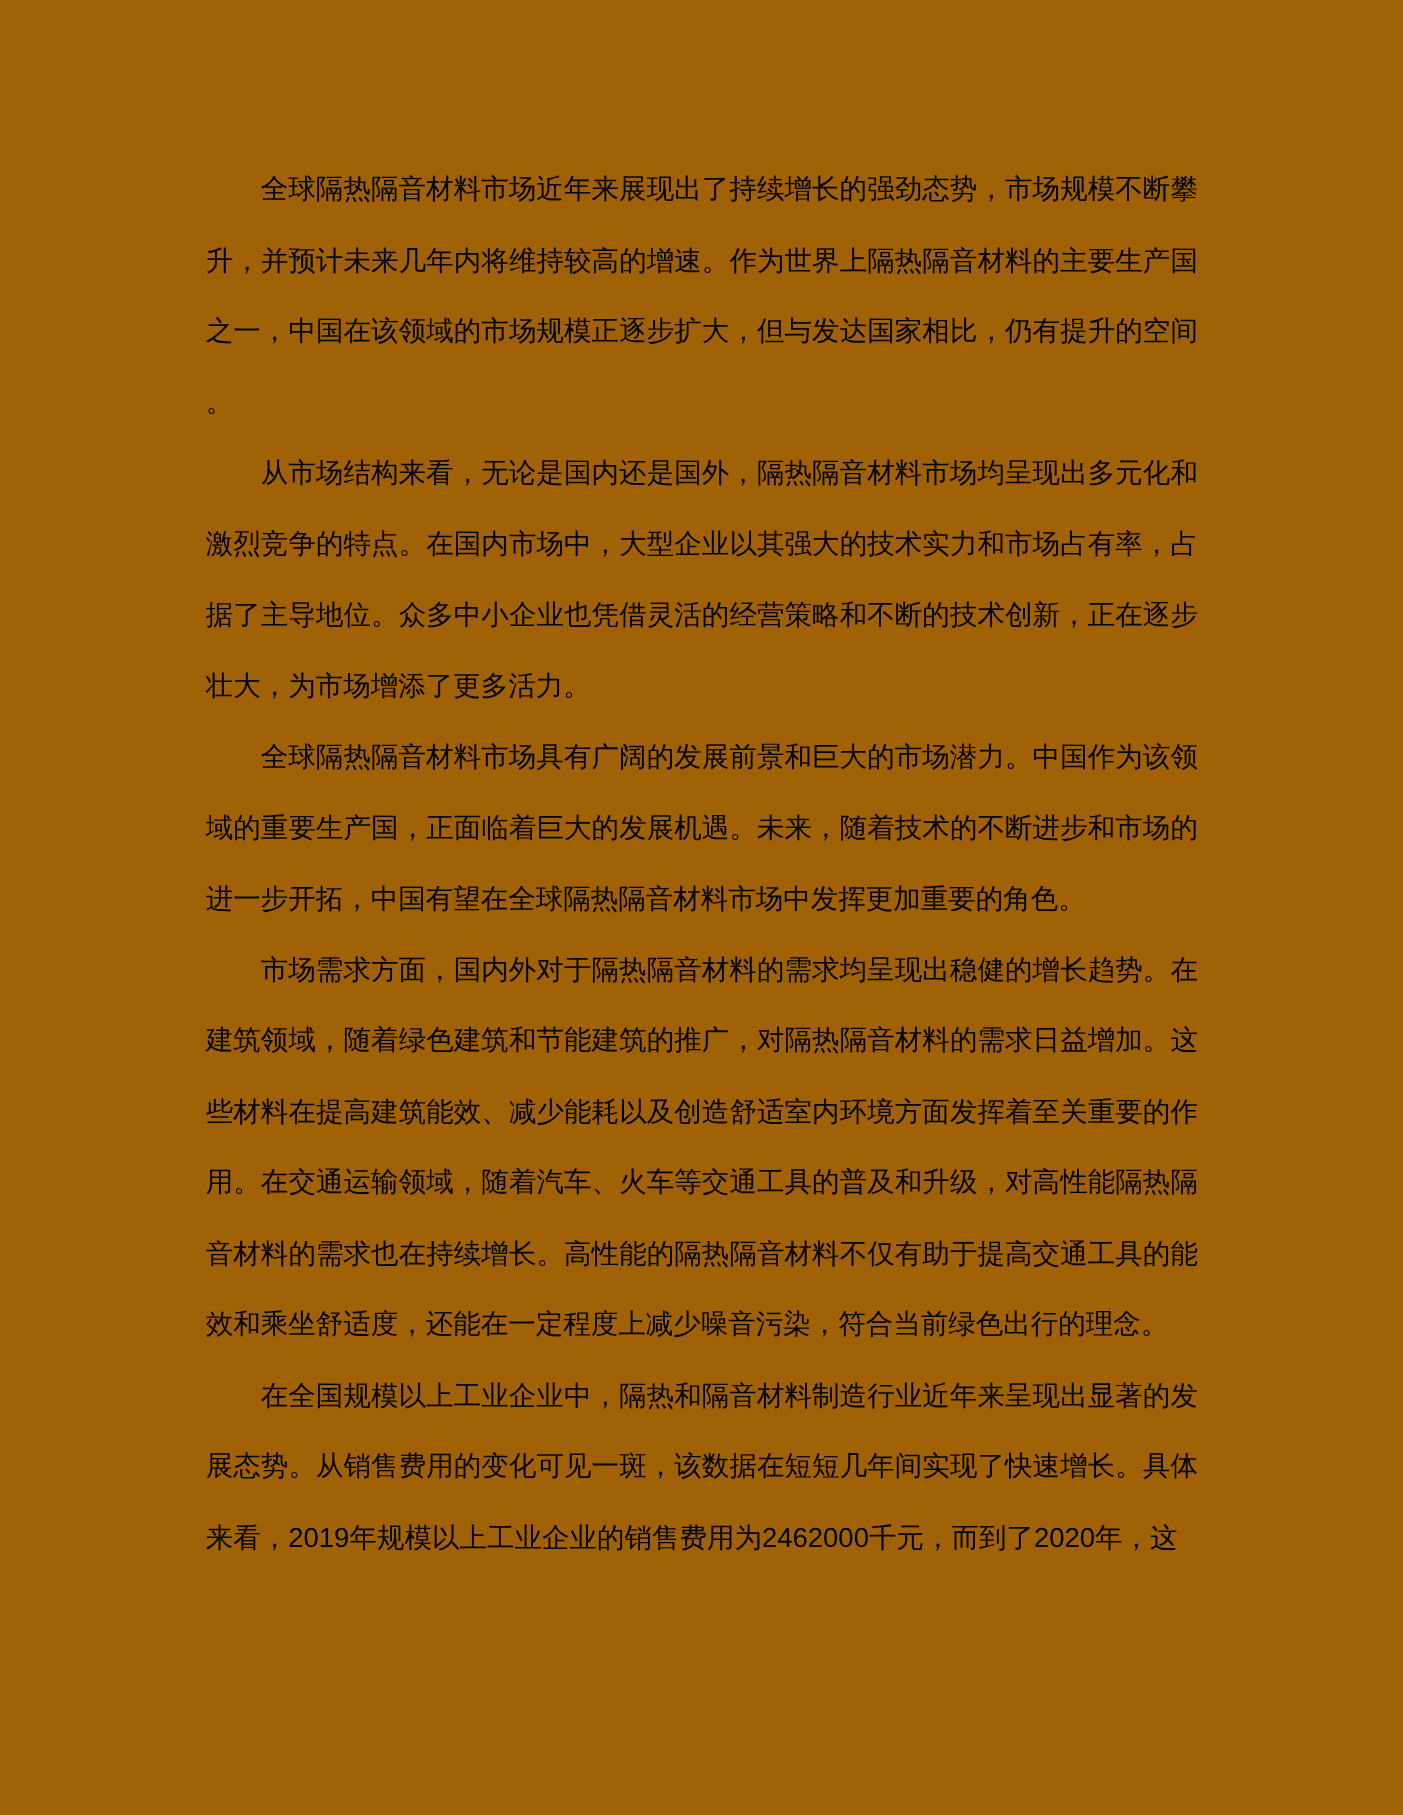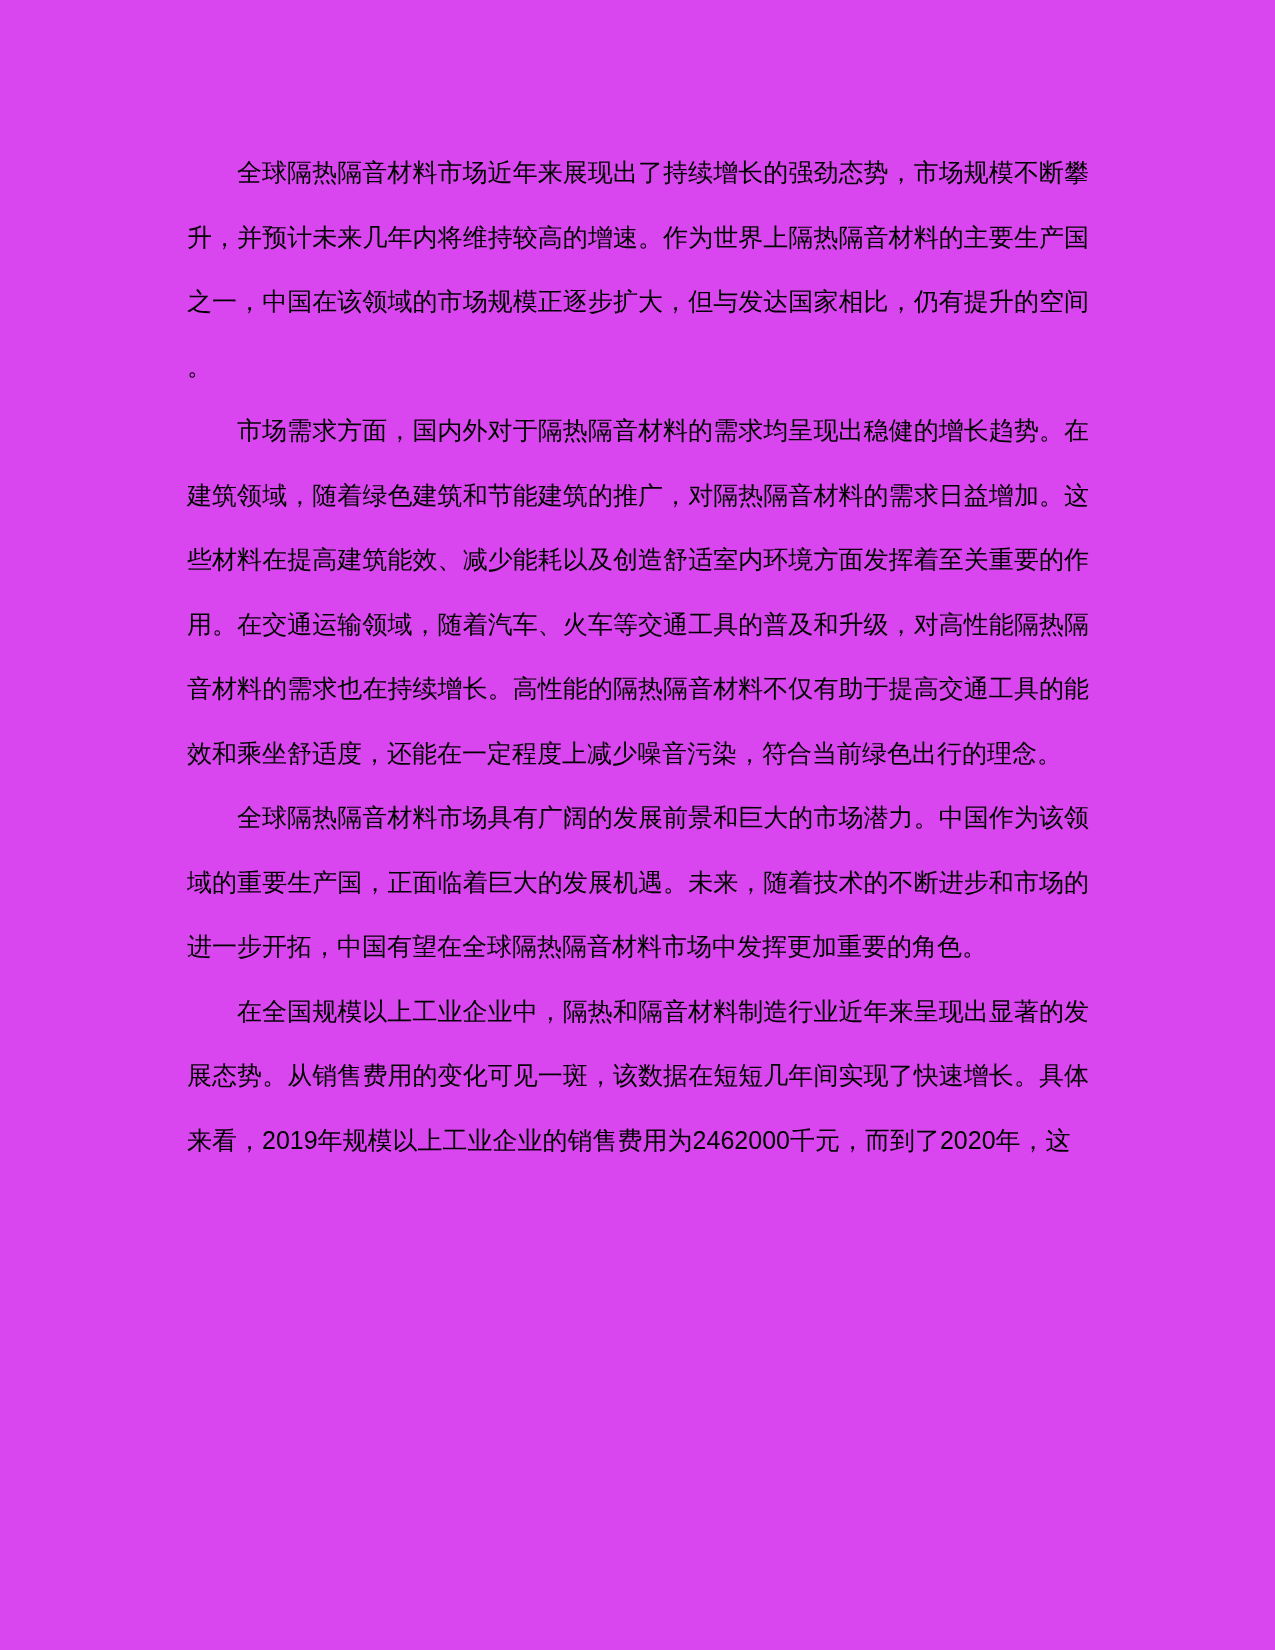--- a/index.html
+++ b/index.html
@@ -4,21 +4,21 @@
 <style>
   html, body {
     margin: 0;
     padding: 0;
     background: #ffffff;
   }
   .page {
     position: relative;
     width: 1275px;
     height: 1650px;
-    background: #d946ef;
+    background: #a16207;
     box-sizing: border-box;
     padding: 140px 186px 0 187px; 
     overflow: hidden;
     font-family: "Liberation Sans", sans-serif;
     color: #000000;
   }
   .para, .heading {
     margin: 0;
     padding: 0;
     font-size: 25px;
@@ -35,16 +35,17 @@
   }
   .heading {
     text-indent: 0;
   }
 </style>
 </head>
 <body>
 
 <div class="page">
   <p class="para">全球隔热隔音材料市场近年来展现出了持续增长的强劲态势，市场规模不断攀升，并预计未来几年内将维持较高的增速。作为世界上隔热隔音材料的主要生产国之一，中国在该领域的市场规模正逐步扩大，但与发达国家相比，仍有提升的空间。</p>
+  <p class="para">从市场结构来看，无论是国内还是国外，隔热隔音材料市场均呈现出多元化和激烈竞争的特点。在国内市场中，大型企业以其强大的技术实力和市场占有率，占据了主导地位。众多中小企业也凭借灵活的经营策略和不断的技术创新，正在逐步壮大，为市场增添了更多活力。</p>
+  <p class="para">全球隔热隔音材料市场具有广阔的发展前景和巨大的市场潜力。中国作为该领域的重要生产国，正面临着巨大的发展机遇。未来，随着技术的不断进步和市场的进一步开拓，中国有望在全球隔热隔音材料市场中发挥更加重要的角色。</p>
   <p class="para">市场需求方面，国内外对于隔热隔音材料的需求均呈现出稳健的增长趋势。在建筑领域，随着绿色建筑和节能建筑的推广，对隔热隔音材料的需求日益增加。这些材料在提高建筑能效、减少能耗以及创造舒适室内环境方面发挥着至关重要的作用。在交通运输领域，随着汽车、火车等交通工具的普及和升级，对高性能隔热隔音材料的需求也在持续增长。高性能的隔热隔音材料不仅有助于提高交通工具的能效和乘坐舒适度，还能在一定程度上减少噪音污染，符合当前绿色出行的理念。</p>
-  <p class="para">全球隔热隔音材料市场具有广阔的发展前景和巨大的市场潜力。中国作为该领域的重要生产国，正面临着巨大的发展机遇。未来，随着技术的不断进步和市场的进一步开拓，中国有望在全球隔热隔音材料市场中发挥更加重要的角色。</p>
   <p class="para">在全国规模以上工业企业中，隔热和隔音材料制造行业近年来呈现出显著的发展态势。从销售费用的变化可见一斑，该数据在短短几年间实现了快速增长。具体来看，2019年规模以上工业企业的销售费用为2462000千元，而到了2020年，这</p>
 </div>
 
 </body></html>

